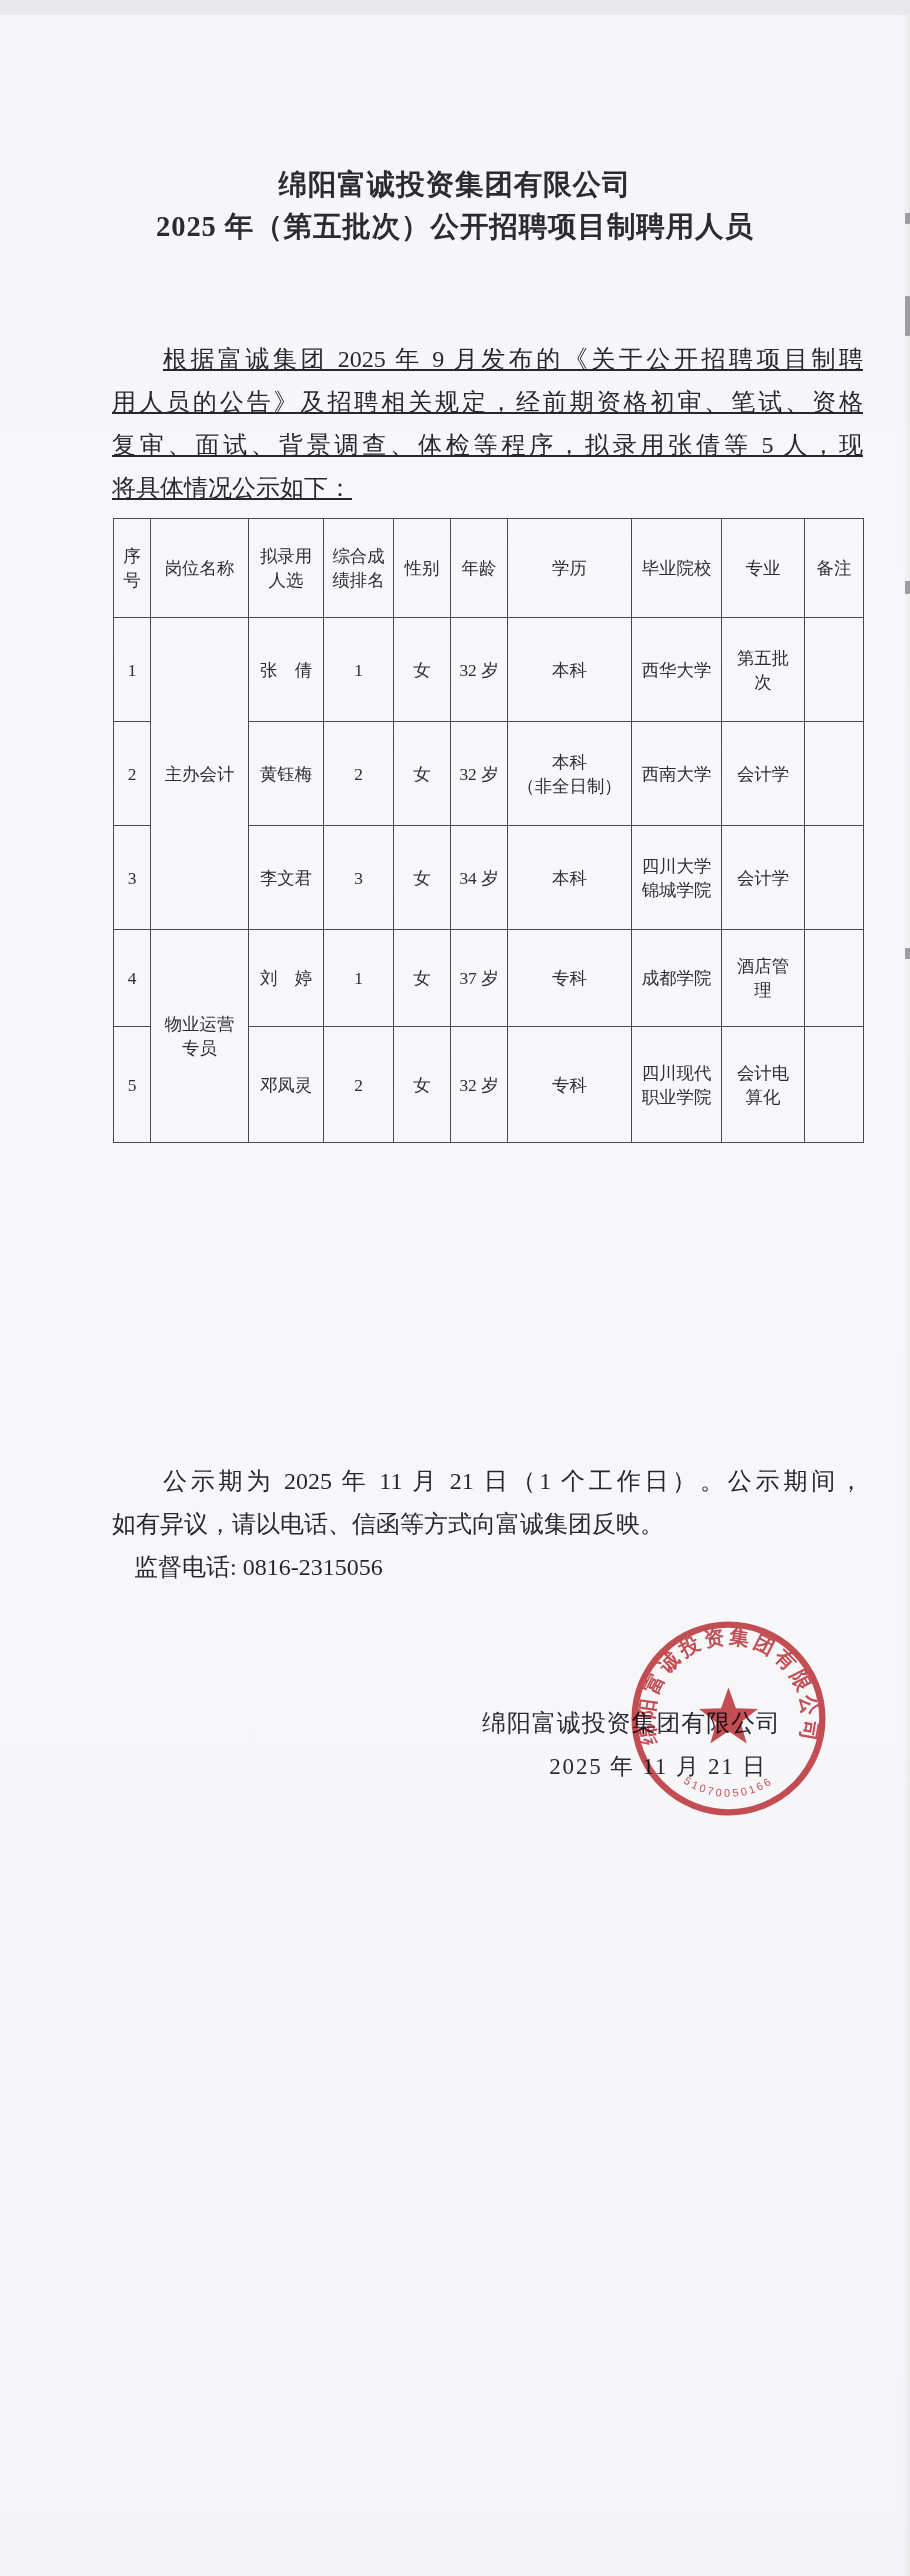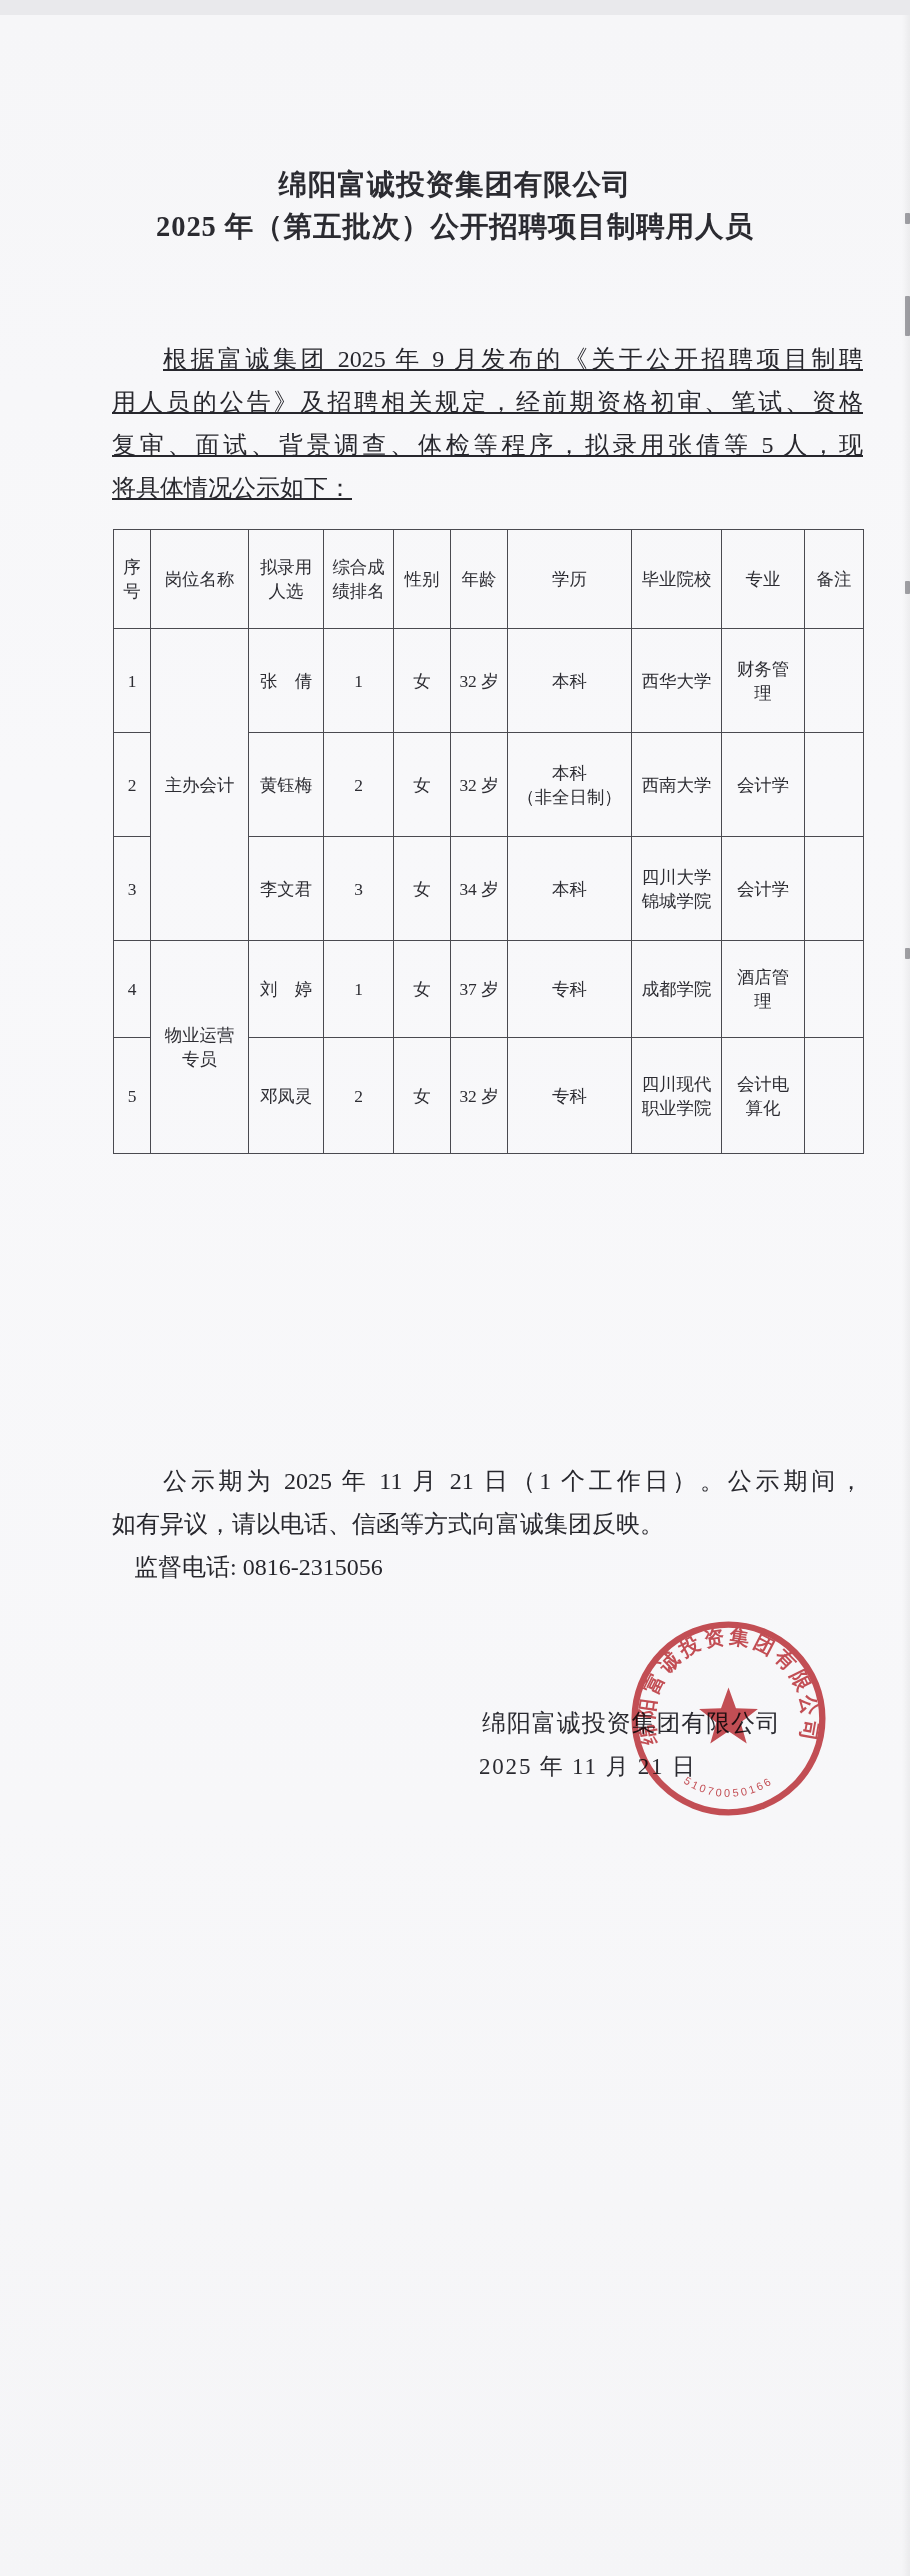--- a/index.html
+++ b/index.html
@@ -24,21 +24,21 @@
   }
   .intro{
     position:absolute;top:323px;left:112px;width:751px;
     font-size:24px;line-height:43px;color:#27272d;text-decoration:underline;
   }
   .il{white-space:nowrap;}
   .il.fill{white-space:normal;text-align:justify;text-align-last:justify;}
   .il.indent{text-indent:51px;}
 
   table.roster{
-    position:absolute;top:514px;left:113px;width:749px;
+    position:absolute;top:503px;left:113px;width:749px;
     border-collapse:collapse;table-layout:fixed;
     font-size:17.4px;line-height:24px;color:#2d2d33;
   }
   table.roster td,table.roster th{
     border:0.9px solid #4a4a50;
     text-align:center;vertical-align:middle;
     padding:1.8px 6.4px;font-weight:normal;
     white-space:pre-line;word-break:break-all;
   }
   tr.h-row{height:99px;}
@@ -49,22 +49,22 @@
     position:absolute;top:1445px;left:112px;width:751px;
     font-size:24px;line-height:43px;color:#27272d;
   }
   .nl{white-space:nowrap;}
   .nl.fill{white-space:normal;text-align:justify;text-align-last:justify;}
   .nl.indent{text-indent:51px;}
   .nl.sub{padding-left:22px;}
 
   .sig-company{position:absolute;top:1692px;left:479px;width:305px;
     text-align:center;font-size:24px;color:#2a2a30;letter-spacing:0.9px;}
-  .sig-date{position:absolute;top:1736px;left:479px;width:305px;
-    text-align:left;font-size:23px;color:#2a2a30;letter-spacing:1.8px;}
+  .sig-date{position:absolute;top:1736px;left:462px;width:305px;
+    text-align:right;font-size:23px;color:#2a2a30;letter-spacing:1.8px;}
 
   svg.seal{position:absolute;left:621px;top:1596px;width:215px;height:215px;
     mix-blend-mode:multiply;opacity:.88;}
   .seal-ring{fill:none;stroke:#c2373e;stroke-width:7;}
   .seal-star{fill:#c2373e;}
   .seal-text{font-family:"Liberation Serif",serif;font-size:22px;font-weight:bold;
     fill:#c2373e;letter-spacing:4px;}
   .seal-serial{font-family:"Liberation Sans",sans-serif;font-size:12px;
     fill:#c2373e;letter-spacing:3px;}
 </style>
@@ -118,21 +118,21 @@
     </tr>
     <tr class="r1">
       <td>1</td>
       <td rowspan="3">主办会计</td>
       <td>张　倩</td>
       <td>1</td>
       <td>女</td>
       <td>32 岁</td>
       <td>本科</td>
       <td>西华大学</td>
-      <td>财务管理</td>
+      <td>第五批次</td>
       <td></td>
     </tr>
     <tr class="r2">
       <td>2</td>
       <td>黄钰梅</td>
       <td>2</td>
       <td>女</td>
       <td>32 岁</td>
       <td>本科
 （非全日制）</td>

